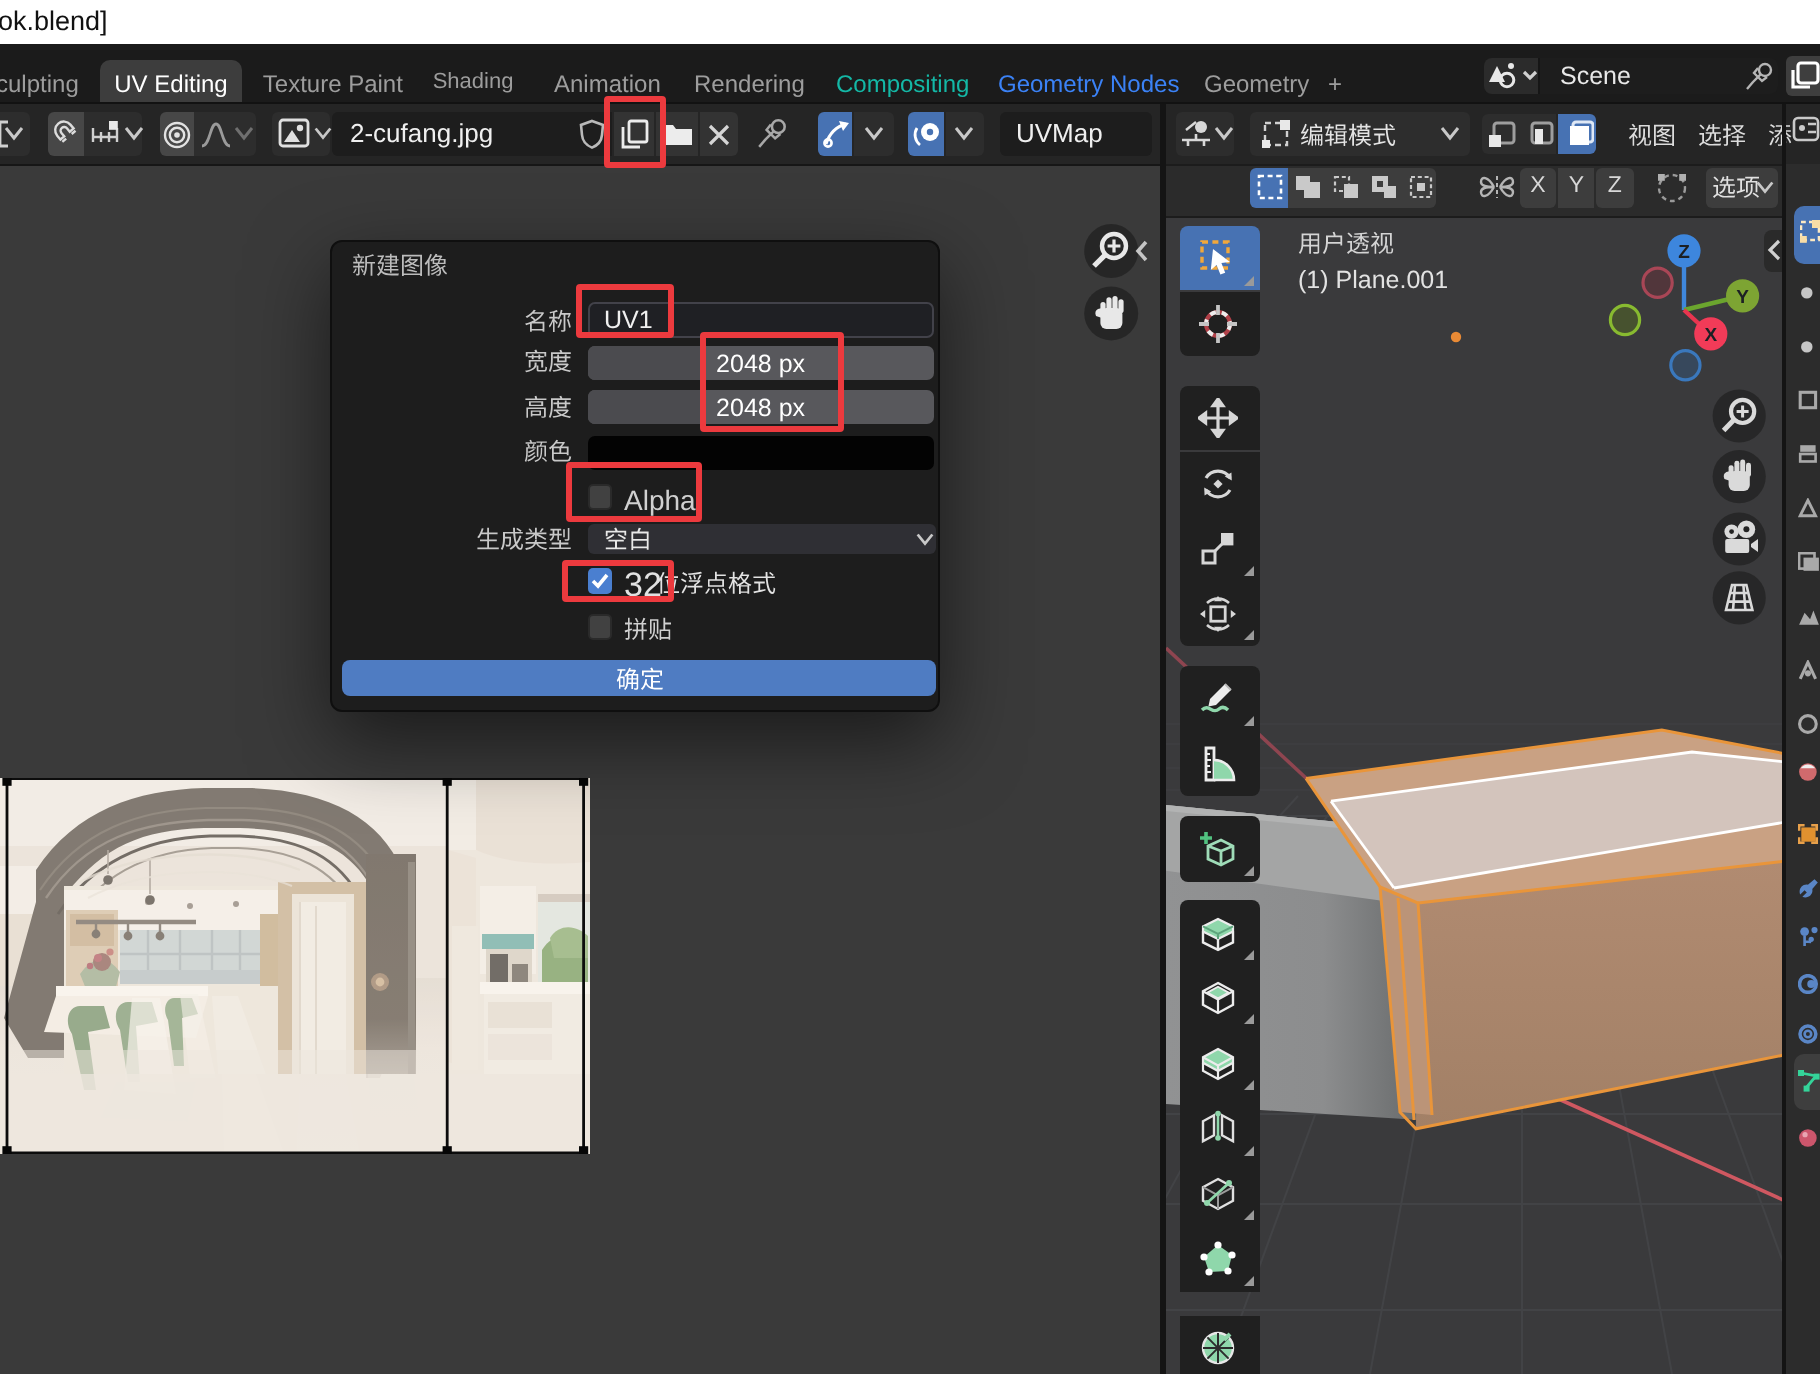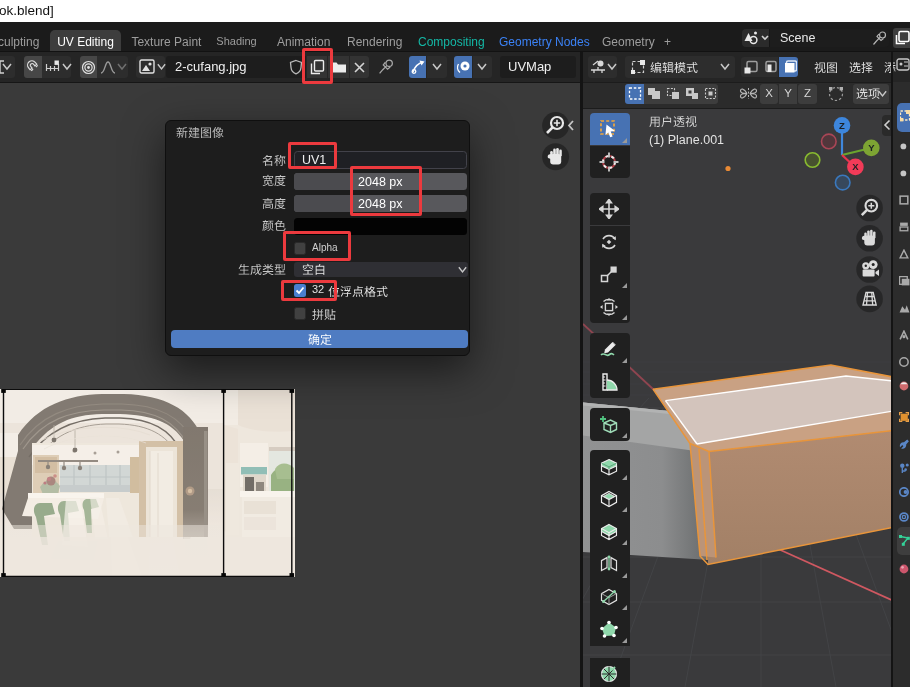--- a/index.html
+++ b/index.html
@@ -713,36 +713,36 @@
 <div class="abs" style="left:293.6px;top:194.9px;width:56px;height:17.6px;background:#4b4b4f;border-radius:3.5px 0 0 3.5px"></div>
 <div class="txt" style="left:293.6px;top:197.1px;width:173.4px;text-align:center;font-size:12.5px;color:#fff">2048 px</div>
 <svg style="position:absolute;left:262px;top:194.6px" width="26" height="17" viewBox="0 -13 26 17">
       <path d="M3.4 -6.7H8.6V-5.6H3.4ZM2.5 -7.4V-5H9.6V-7.4ZM5.3 -9.9 5.6 -8.8H0.7V-8H11.2V-8.8H6.6C6.5 -9.2 6.3 -9.7 6.2 -10.1ZM1.2 -4.3V0.9H2V-3.5H10V0C10 0.1 9.9 0.2 9.8 0.2C9.6 0.2 9 0.2 8.5 0.2C8.6 0.4 8.8 0.6 8.8 0.9C9.6 0.9 10.1 0.9 10.4 0.8C10.8 0.6 10.9 0.4 10.9 0V-4.3ZM3.4 -2.8V0.3H4.2V-0.3H8.5V-2.8ZM4.2 -2.1H7.7V-1H4.2Z M16.6 -7.7V-6.7H14.7V-5.9H16.6V-3.9H21.3V-5.9H23.2V-6.7H21.3V-7.7H20.4V-6.7H17.5V-7.7ZM20.4 -5.9V-4.7H17.5V-5.9ZM21.1 -2.4C20.6 -1.8 19.8 -1.3 18.9 -0.9C18.1 -1.3 17.4 -1.8 16.9 -2.4ZM14.9 -3.2V-2.4H16.4L16 -2.3C16.5 -1.6 17.2 -1 18 -0.6C16.8 -0.2 15.6 0 14.3 0.1C14.4 0.3 14.6 0.7 14.7 0.9C16.2 0.7 17.6 0.4 18.9 -0.1C20.1 0.4 21.5 0.8 23 1C23.1 0.7 23.4 0.4 23.5 0.2C22.2 0.1 21 -0.2 19.9 -0.6C21 -1.1 21.9 -1.9 22.4 -2.9L21.8 -3.2L21.7 -3.2ZM17.7 -9.9C17.8 -9.6 18 -9.2 18.2 -8.9H13.5V-5.6C13.5 -3.8 13.4 -1.3 12.4 0.6C12.7 0.6 13.1 0.8 13.2 1C14.3 -0.9 14.4 -3.7 14.4 -5.6V-8H23.4V-8.9H19.2C19 -9.3 18.8 -9.8 18.6 -10.1Z" fill="#c8c8c8"></path>
     </svg>
 <div class="abs" style="left:293.6px;top:218px;width:173.4px;height:16.5px;background:#030303;border-radius:3.5px"></div>
 <svg style="position:absolute;left:262px;top:217.2px" width="26" height="17" viewBox="0 -13 26 17">
       <path d="M8.4 -6.1C8.4 -1.8 8.2 -0.4 5.2 0.4C5.3 0.5 5.5 0.8 5.6 1C8.8 0.1 9.1 -1.5 9.1 -6.1ZM4.8 -5.5C4.1 -4.9 2.9 -4.4 1.9 -4.1C2.1 -3.9 2.3 -3.6 2.5 -3.5C3.5 -3.8 4.8 -4.5 5.5 -5.2ZM5.2 -2.2C4.5 -1.2 3 -0.4 1.6 0C1.8 0.2 2 0.5 2.1 0.7C3.7 0.1 5.1 -0.8 6 -1.9ZM8.9 -0.9C9.7 -0.4 10.6 0.4 11 1L11.5 0.4C11.1 -0.1 10.1 -0.9 9.4 -1.4ZM6.4 -7.3V-1.6H7.2V-6.6H10.2V-1.7H11V-7.3H8.7C8.9 -7.7 9 -8.2 9.2 -8.6H11.4V-9.3H6.2V-8.6H8.4C8.3 -8.2 8.1 -7.7 8 -7.3ZM2.7 -9.9C2.9 -9.6 3 -9.2 3.2 -8.9H0.8V-8.1H6V-8.9H4C3.9 -9.2 3.7 -9.7 3.5 -10.1ZM5 -3.9C4.3 -3.2 3 -2.5 1.8 -2.1C1.9 -2.7 1.9 -3.3 1.9 -3.9V-5.7H5.9V-6.4H4.7C4.9 -6.8 5.2 -7.4 5.4 -7.8L4.7 -8C4.5 -7.6 4.2 -6.9 3.9 -6.4H2.3L3 -6.6C2.9 -7 2.6 -7.6 2.3 -8.1L1.6 -7.8C1.9 -7.4 2.1 -6.8 2.2 -6.4H1.1V-3.9C1.1 -2.6 1 -0.8 0.4 0.5C0.6 0.6 0.9 0.8 1.1 1C1.5 0.1 1.7 -1 1.8 -2C2 -1.9 2.2 -1.6 2.3 -1.4C3.6 -1.9 4.9 -2.7 5.7 -3.6Z M17.7 -5.9V-3.8H14.9V-5.9ZM18.6 -5.9H21.4V-3.8H18.6ZM19.2 -8.2C18.8 -7.7 18.4 -7.2 17.9 -6.8H14.7C15.2 -7.2 15.6 -7.7 16 -8.2ZM16.2 -10.1C15.4 -8.5 13.9 -7 12.5 -6.1C12.6 -5.9 12.9 -5.5 13 -5.3C13.3 -5.5 13.7 -5.8 14 -6.1V-1C14 0.4 14.6 0.8 16.5 0.8C17 0.8 20.7 0.8 21.2 0.8C23 0.8 23.3 0.2 23.6 -1.7C23.3 -1.7 22.9 -1.8 22.7 -2C22.5 -0.4 22.4 -0.1 21.2 -0.1C20.4 -0.1 17.1 -0.1 16.5 -0.1C15.2 -0.1 14.9 -0.2 14.9 -1V-3H21.4V-2.4H22.3V-6.8H19C19.6 -7.3 20.1 -8 20.5 -8.7L20 -9.1L19.8 -9H16.6C16.8 -9.3 16.9 -9.6 17.1 -9.8Z" fill="#c8c8c8"></path>
     </svg>
 <div class="abs" style="left:293.9px;top:242.3px;width:12.5px;height:12.5px;background:#414141;border:1px solid #2a2a2a;border-radius:2.5px"></div>
-<div class="txt" style="left:312px;top:241.5px;font-size:10px;color:#d0d0d0">Alpha</div>
+<div class="txt" style="left:312px;top:241.5px;font-size:14px;color:#d0d0d0">Alpha</div>
 <div class="abs" style="left:293.6px;top:262.3px;width:174.8px;height:15px;background:#2f2f34;border-radius:3px"></div>
 <svg style="position:absolute;left:302px;top:261.3px" width="26" height="17" viewBox="0 -13 26 17">
       <path d="M6.8 -6.4C8 -5.8 9.6 -4.9 10.4 -4.3L11 -5C10.2 -5.5 8.5 -6.4 7.3 -7ZM4.6 -7.1C3.7 -6.3 2.4 -5.5 1 -5L1.5 -4.2C3 -4.8 4.3 -5.7 5.2 -6.5ZM0.9 -0.3V0.6H11.1V-0.3H6.5V-3.3H9.9V-4.1H2.2V-3.3H5.5V-0.3ZM5.1 -9.9C5.3 -9.5 5.5 -9 5.7 -8.6H0.9V-5.9H1.8V-7.8H10.2V-6.2H11.1V-8.6H6.8C6.6 -9.1 6.3 -9.7 6 -10.2Z M17.4 -10.1C17.2 -9.6 16.9 -8.8 16.7 -8.2H13.7V1H14.6V0.1H21.4V0.9H22.3V-8.2H17.7C17.9 -8.7 18.2 -9.3 18.5 -9.9ZM14.6 -0.8V-3.6H21.4V-0.8ZM14.6 -4.5V-7.2H21.4V-4.5Z" fill="#e8e8e8"></path>
     </svg>
 <svg class="abs" style="left:457px;top:265px" width="11" height="10" viewBox="0 0 12 10">
       <path d="M2 2 L6 7 L10 2" fill="none" stroke="#c8c8c8" stroke-width="1.5"></path>
     </svg>
 <svg style="position:absolute;left:238px;top:261.3px" width="50" height="17" viewBox="0 -13 50 17">
       <path d="M2.9 -9.9C2.4 -8.2 1.6 -6.5 0.6 -5.4C0.9 -5.3 1.3 -5.1 1.5 -4.9C1.9 -5.4 2.3 -6.1 2.7 -6.9H5.6V-4.2H2V-3.4H5.6V-0.3H0.7V0.6H11.4V-0.3H6.5V-3.4H10.4V-4.2H6.5V-6.9H10.8V-7.8H6.5V-10.1H5.6V-7.8H3.1C3.4 -8.4 3.6 -9 3.8 -9.7Z M18.5 -10.1C18.5 -9.4 18.6 -8.7 18.6 -8H13.5V-4.7C13.5 -3.1 13.4 -1 12.4 0.4C12.6 0.6 13 0.9 13.2 1C14.3 -0.5 14.5 -3 14.5 -4.7V-4.7H16.7C16.6 -2.7 16.6 -1.9 16.4 -1.7C16.3 -1.6 16.2 -1.6 16 -1.6C15.8 -1.6 15.3 -1.6 14.7 -1.7C14.9 -1.4 15 -1.1 15 -0.8C15.6 -0.8 16.1 -0.8 16.5 -0.8C16.8 -0.8 17 -0.9 17.2 -1.2C17.4 -1.5 17.5 -2.5 17.5 -5.2C17.5 -5.3 17.6 -5.6 17.6 -5.6H14.5V-7.2H18.6C18.8 -5.2 19.1 -3.4 19.5 -2.1C18.7 -1.2 17.8 -0.4 16.8 0.2C16.9 0.3 17.3 0.7 17.4 0.9C18.3 0.3 19.2 -0.3 19.9 -1.1C20.4 0.1 21.2 0.9 22.1 0.9C23 0.9 23.4 0.3 23.5 -1.8C23.3 -1.9 22.9 -2.1 22.7 -2.3C22.7 -0.7 22.5 -0 22.2 -0C21.6 -0 21 -0.7 20.6 -1.9C21.5 -3.1 22.2 -4.4 22.7 -6L21.8 -6.2C21.4 -5 20.9 -3.9 20.2 -3C19.9 -4.1 19.7 -5.6 19.6 -7.2H23.4V-8H19.5C19.5 -8.7 19.5 -9.4 19.5 -10.1ZM20.1 -9.5C20.8 -9.1 21.7 -8.5 22.2 -8L22.8 -8.7C22.3 -9.1 21.3 -9.7 20.6 -10Z M33 -9.9C32.7 -9.4 32.1 -8.6 31.7 -8.2L32.5 -7.9C32.9 -8.3 33.4 -9 33.9 -9.6ZM26.2 -9.5C26.7 -9 27.2 -8.3 27.4 -7.8L28.2 -8.2C28 -8.7 27.4 -9.3 26.9 -9.8ZM29.5 -10.1V-7.7H24.9V-6.9H28.8C27.8 -5.9 26.2 -5.1 24.6 -4.7C24.8 -4.5 25.1 -4.2 25.2 -3.9C26.8 -4.4 28.5 -5.4 29.5 -6.6V-4.5H30.4V-6.3C31.9 -5.6 33.7 -4.6 34.7 -4L35.1 -4.7C34.2 -5.3 32.5 -6.2 31 -6.9H35.2V-7.7H30.4V-10.1ZM29.6 -4.3C29.5 -3.8 29.4 -3.4 29.3 -3H24.8V-2.1H29C28.4 -1 27.2 -0.3 24.6 0.1C24.7 0.3 24.9 0.7 25 1C28 0.4 29.3 -0.6 30 -2.1C30.9 -0.4 32.6 0.6 35 1C35.1 0.7 35.4 0.3 35.6 0.1C33.4 -0.1 31.8 -0.9 30.9 -2.1H35.2V-3H30.3C30.4 -3.4 30.4 -3.8 30.5 -4.3Z M43.6 -9.4V-5.4H44.4V-9.4ZM45.9 -10V-4.6C45.9 -4.5 45.8 -4.4 45.6 -4.4C45.4 -4.4 44.8 -4.4 44.2 -4.4C44.3 -4.2 44.4 -3.9 44.5 -3.6C45.3 -3.6 45.9 -3.6 46.3 -3.8C46.6 -3.9 46.7 -4.1 46.7 -4.6V-10ZM40.7 -8.8V-7.1H39.2V-7.2V-8.8ZM36.8 -7.1V-6.3H38.3C38.1 -5.5 37.7 -4.7 36.7 -4.1C36.9 -4 37.2 -3.6 37.3 -3.5C38.5 -4.2 39 -5.3 39.1 -6.3H40.7V-3.8H41.5V-6.3H42.9V-7.1H41.5V-8.8H42.6V-9.6H37.2V-8.8H38.3V-7.2V-7.1ZM41.6 -4V-2.7H37.8V-1.8H41.6V-0.3H36.6V0.5H47.4V-0.3H42.5V-1.8H46.2V-2.7H42.5V-4Z" fill="#c8c8c8"></path>
     </svg>
 <div class="abs" style="left:293.9px;top:284.1px;width:12.5px;height:12.5px;background:#4a7fd0;border-radius:2.5px"></div>
     <svg class="abs" style="left:295.4px;top:286.1px" width="10" height="9" viewBox="0 0 10 9">
       <path d="M1.5 4.5 L4 7 L8.5 1.5" fill="none" stroke="#fff" stroke-width="1.8"></path>
     </svg>
-<div class="txt" style="left:312px;top:283px;font-size:11px;color:#e2e2e2">32</div>
+<div class="txt" style="left:312px;top:283px;font-size:17px;color:#e2e2e2">32</div>
 <svg style="position:absolute;left:328px;top:282.5px" width="62" height="17" viewBox="0 -13 62 17">
       <path d="M4.4 -7.9V-7H11V-7.9ZM5.2 -6.1C5.6 -4.4 5.9 -2.2 6 -1L6.9 -1.2C6.8 -2.4 6.4 -4.6 6 -6.3ZM6.8 -9.9C7.1 -9.3 7.3 -8.5 7.4 -8L8.3 -8.3C8.2 -8.8 7.9 -9.6 7.7 -10.2ZM3.9 -0.4V0.5H11.5V-0.4H9C9.4 -2 9.9 -4.4 10.2 -6.2L9.3 -6.4C9.1 -4.6 8.6 -2 8.1 -0.4ZM3.4 -10C2.8 -8.2 1.6 -6.4 0.5 -5.2C0.6 -5 0.9 -4.6 1 -4.4C1.4 -4.8 1.8 -5.3 2.2 -5.8V0.9H3.1V-7.2C3.5 -8 3.9 -8.9 4.3 -9.8Z M22.5 -10.1C21 -9.7 18.2 -9.4 16 -9.2C16.1 -9 16.2 -8.7 16.2 -8.5C18.5 -8.6 21.3 -8.9 23 -9.4ZM16.4 -8C16.7 -7.4 17.1 -6.6 17.2 -6.1L18 -6.4C17.8 -6.9 17.5 -7.7 17.1 -8.3ZM18.6 -8.2C18.8 -7.6 19.1 -6.7 19.2 -6.2L20 -6.5C19.9 -7 19.6 -7.8 19.4 -8.5ZM21.9 -8.7C21.6 -8 21.1 -7 20.7 -6.3L21.4 -6C21.8 -6.6 22.3 -7.6 22.7 -8.3ZM13.1 -9.3C13.8 -8.9 14.7 -8.3 15.2 -8L15.7 -8.7C15.2 -9 14.3 -9.6 13.6 -10ZM12.5 -6.1C13.2 -5.7 14.1 -5.1 14.7 -4.8L15.2 -5.5C14.7 -5.9 13.7 -6.4 12.9 -6.7ZM12.8 0.2 13.5 0.8C14.2 -0.3 15 -1.8 15.6 -3.1L14.9 -3.7C14.2 -2.3 13.4 -0.7 12.8 0.2ZM19.1 -3.7V-3.1H15.7V-2.3H19.1V-0C19.1 0.1 19 0.2 18.9 0.2C18.7 0.2 18.1 0.2 17.4 0.2C17.6 0.4 17.7 0.7 17.7 0.9C18.6 0.9 19.1 0.9 19.5 0.8C19.9 0.7 20 0.5 20 0V-2.3H23.2V-3.1H20V-3.5C20.8 -4 21.7 -4.8 22.3 -5.5L21.8 -6L21.6 -5.9H16.4V-5.1H20.8C20.3 -4.6 19.7 -4.1 19.1 -3.7Z M26.8 -5.6H33.1V-3.4H26.8ZM28.1 -1.5C28.2 -0.8 28.3 0.3 28.3 0.9L29.2 0.7C29.2 0.2 29.1 -0.8 28.9 -1.6ZM30.6 -1.5C30.9 -0.8 31.3 0.2 31.4 0.8L32.3 0.6C32.1 0 31.8 -1 31.4 -1.7ZM33 -1.6C33.6 -0.9 34.3 0.2 34.6 0.9L35.4 0.5C35.1 -0.2 34.4 -1.2 33.8 -1.9ZM26.1 -1.9C25.8 -1 25.1 0 24.5 0.6L25.3 0.9C26 0.3 26.6 -0.7 27 -1.6ZM26 -6.4V-2.6H34V-6.4H30.4V-8H34.9V-8.8H30.4V-10.1H29.5V-6.4Z M42.9 -8H45.5C45.2 -7.2 44.7 -6.6 44.1 -6C43.5 -6.5 43.1 -7.2 42.8 -7.8ZM38.4 -10.1V-7.5H36.6V-6.7H38.3C37.9 -5 37.1 -3.1 36.3 -2.1C36.5 -1.9 36.7 -1.5 36.8 -1.3C37.4 -2.1 38 -3.4 38.4 -4.8V0.9H39.3V-5.1C39.6 -4.6 40.1 -3.9 40.3 -3.6L40.8 -4.3C40.6 -4.6 39.6 -5.8 39.3 -6.1V-6.7H40.6L40.4 -6.4C40.6 -6.3 40.9 -6 41.1 -5.8C41.5 -6.2 41.9 -6.6 42.3 -7.1C42.6 -6.5 43 -5.9 43.5 -5.4C42.5 -4.5 41.3 -3.9 40.1 -3.5C40.3 -3.3 40.5 -3 40.6 -2.8C40.9 -2.9 41.2 -3 41.5 -3.1V1H42.4V0.4H45.7V0.9H46.6V-3.2L47.2 -3C47.3 -3.3 47.5 -3.6 47.7 -3.8C46.5 -4.1 45.5 -4.7 44.7 -5.4C45.6 -6.3 46.2 -7.3 46.7 -8.6L46.1 -8.8L45.9 -8.8H43.3C43.5 -9.1 43.7 -9.5 43.8 -9.9L43 -10.1C42.5 -8.9 41.7 -7.7 40.8 -6.8V-7.5H39.3V-10.1ZM42.4 -0.3V-2.7H45.7V-0.3ZM42.1 -3.4C42.8 -3.8 43.5 -4.3 44.1 -4.8C44.7 -4.3 45.4 -3.8 46.2 -3.4Z M56.5 -9.5C57.1 -9.1 57.9 -8.4 58.2 -8L58.9 -8.5C58.5 -9 57.7 -9.6 57.1 -10ZM54.8 -10C54.8 -9.3 54.8 -8.6 54.8 -7.8H48.7V-7H54.9C55.2 -2.5 56.2 1 58.2 1C59.1 1 59.4 0.4 59.6 -1.7C59.4 -1.8 59 -2 58.8 -2.2C58.7 -0.6 58.6 0 58.3 0C57.1 0 56.1 -2.9 55.8 -7H59.4V-7.8H55.8C55.8 -8.5 55.7 -9.3 55.7 -10ZM48.7 -0.3 49 0.6C50.5 0.3 52.7 -0.2 54.8 -0.7L54.7 -1.5L52.1 -1V-4.3H54.4V-5.2H49.1V-4.3H51.2V-0.8Z" fill="#e2e2e2"></path>
     </svg>
 <div class="abs" style="left:293.9px;top:307.1px;width:12.5px;height:12.5px;background:#414141;border:1px solid #2a2a2a;border-radius:2.5px"></div>
 <svg style="position:absolute;left:312px;top:305.5px" width="26" height="17" viewBox="0 -13 26 17">
       <path d="M5.4 -9.7C5.9 -9 6.3 -8.1 6.5 -7.6L7.3 -8C7.1 -8.5 6.6 -9.3 6.2 -10ZM2 -10.1V-7.7H0.5V-6.8H2V-4.2C1.4 -4 0.8 -3.8 0.3 -3.7L0.6 -2.8L2 -3.3V-0.2C2 -0 1.9 0 1.8 0C1.6 0 1.2 0 0.7 0C0.8 0.3 0.9 0.7 0.9 0.9C1.7 0.9 2.1 0.9 2.4 0.7C2.7 0.6 2.8 0.3 2.8 -0.2V-3.6L4 -4L3.9 -4.8L2.8 -4.5V-6.8H4V-7.7H2.8V-10.1ZM8.8 -6.7V-4.3H7V-4.4V-6.7ZM9.7 -10.1C9.5 -9.3 9 -8.2 8.6 -7.5H4.7V-6.7H6.2V-4.4V-4.3H4.3V-3.4H6.1C6 -2.1 5.6 -0.6 4 0.4C4.2 0.5 4.5 0.8 4.6 1C6.4 -0.2 6.9 -1.9 7 -3.4H8.8V0.9H9.7V-3.4H11.4V-4.3H9.7V-6.7H11.1V-7.5H9.5C9.9 -8.2 10.3 -9 10.7 -9.7Z M14.7 -7.8V-4.5C14.7 -3 14.5 -0.8 12.4 0.4C12.6 0.5 12.9 0.8 13 1C15.2 -0.4 15.5 -2.7 15.5 -4.5V-7.8ZM15.2 -1.5C15.7 -0.9 16.3 0.1 16.5 0.6L17.2 0.2C16.9 -0.4 16.3 -1.3 15.9 -1.9ZM13 -9.4V-2.1H13.8V-8.6H16.4V-2.1H17.2V-9.4ZM17.8 -4.3V1H18.6V0.4H22.3V0.9H23.1V-4.3H20.6V-6.8H23.5V-7.7H20.6V-10.1H19.7V-4.3ZM18.6 -0.5V-3.5H22.3V-0.5Z" fill="#d0d0d0"></path>
     </svg>
 <div class="abs" style="left:171.3px;top:329.8px;width:296.4px;height:18.7px;background:#4f7cc2;border-radius:4px"></div>
 <svg style="position:absolute;left:307.5px;top:330.8px" width="26" height="17" viewBox="0 -13 26 17">
       <path d="M6.6 -10.1C6.1 -8.6 5.2 -7.2 4.2 -6.3C4.3 -6.2 4.6 -5.8 4.7 -5.7C4.9 -5.8 5.1 -6 5.3 -6.3V-3.8C5.3 -2.5 5.2 -0.7 4 0.5C4.2 0.6 4.6 0.8 4.7 1C5.5 0.2 5.9 -0.9 6 -2H7.7V0.5H8.5V-2H10.3V-0.1C10.3 0 10.2 0.1 10.1 0.1C9.9 0.1 9.5 0.1 8.9 0.1C9 0.3 9.1 0.6 9.2 0.9C9.9 0.9 10.4 0.9 10.7 0.7C11 0.6 11.1 0.3 11.1 -0.1V-7H8.9C9.3 -7.5 9.8 -8.2 10.1 -8.7L9.5 -9.1L9.4 -9.1H7.1C7.2 -9.4 7.3 -9.6 7.4 -9.9ZM7.7 -2.8H6.1C6.1 -3.1 6.2 -3.5 6.2 -3.8V-4.2H7.7ZM8.5 -2.8V-4.2H10.3V-2.8ZM7.7 -4.9H6.2V-6.2H7.7ZM8.5 -4.9V-6.2H10.3V-4.9ZM5.9 -7H5.9C6.2 -7.4 6.5 -7.9 6.7 -8.3H8.9C8.6 -7.9 8.3 -7.4 8 -7ZM0.7 -9.4V-8.6H2.1C1.8 -6.8 1.3 -5.1 0.4 -3.9C0.6 -3.7 0.8 -3.2 0.8 -3C1.1 -3.3 1.3 -3.6 1.5 -3.9V0.4H2.2V-0.6H4.3V-5.7H2.2C2.5 -6.6 2.8 -7.6 3 -8.6H4.7V-9.4ZM2.2 -4.9H3.6V-1.4H2.2Z M14.7 -4.5C14.4 -2.4 13.8 -0.6 12.4 0.4C12.6 0.5 13 0.8 13.2 1C14 0.3 14.5 -0.6 15 -1.7C16.1 0.3 17.9 0.8 20.4 0.8H23.2C23.2 0.5 23.4 0.1 23.5 -0.1C22.9 -0.1 20.9 -0.1 20.4 -0.1C19.7 -0.1 19.1 -0.2 18.5 -0.3V-2.7H22V-3.5H18.5V-5.5H21.5V-6.4H14.5V-5.5H17.5V-0.5C16.5 -0.9 15.8 -1.6 15.3 -2.9C15.4 -3.4 15.5 -3.9 15.6 -4.4ZM17.1 -9.9C17.3 -9.6 17.5 -9.1 17.7 -8.7H13V-6.1H13.9V-7.9H22.1V-6.1H23V-8.7H18.7C18.6 -9.1 18.3 -9.7 18 -10.2Z" fill="#ffffff"></path>

